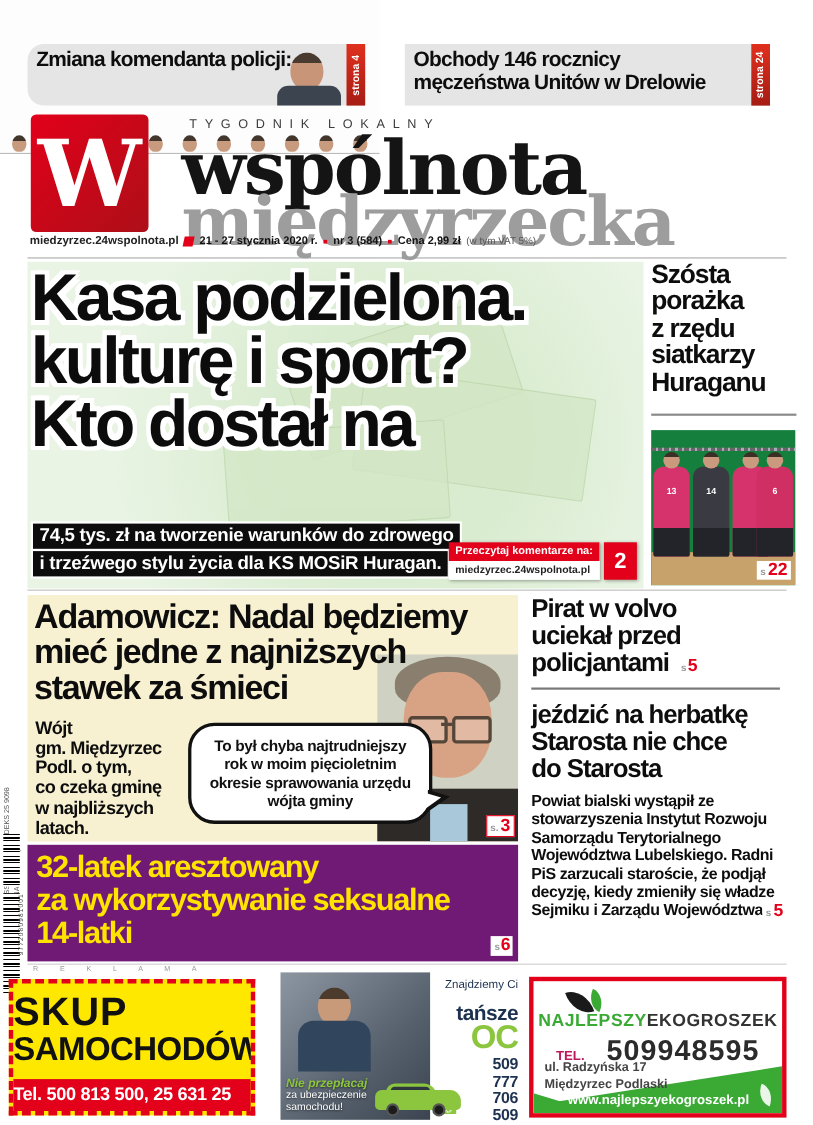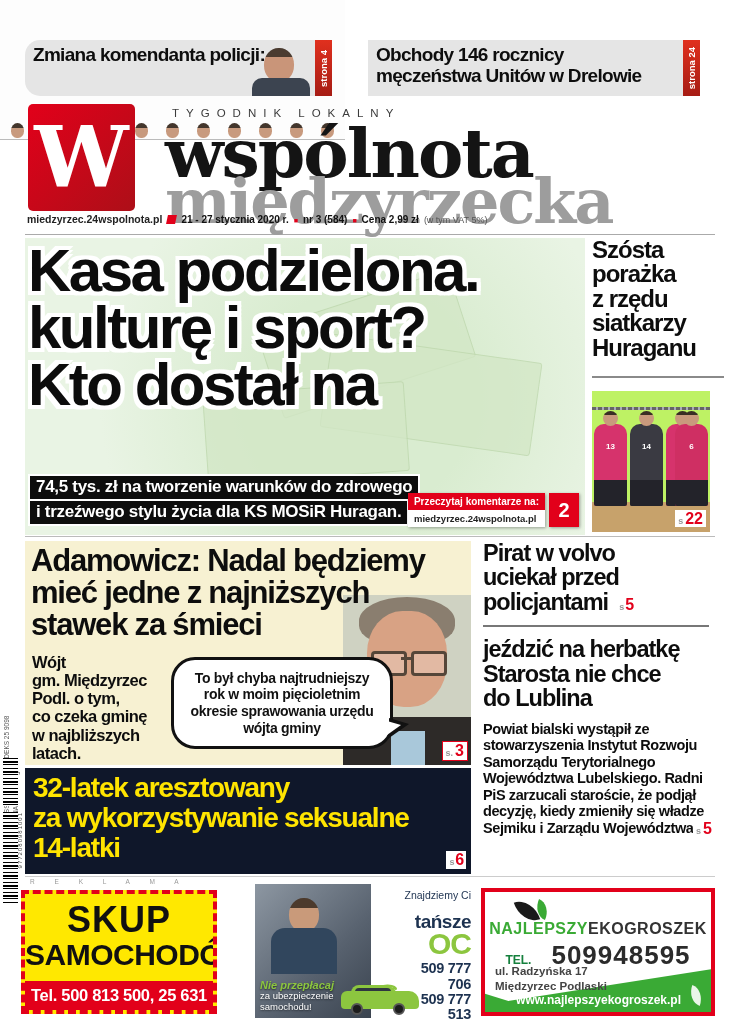--- a/index.html
+++ b/index.html
@@ -68,21 +68,21 @@
   .comment-left{box-shadow:1px 1px 3px rgba(0,0,0,.35);}
   .comment-label{background:#e2001a;color:#fff;font-size:10px;font-weight:bold;padding:3px 6px;}
   .comment-site{background:#fff;color:#222;font-size:9.5px;font-weight:bold;padding:3px 6px;}
   .comment-page{width:30px;background:#e2001a;color:#fff;font-size:20px;font-weight:bold;
                 display:flex;align-items:center;justify-content:center;box-shadow:1px 1px 3px rgba(0,0,0,.35);}
 
   
   .sports{left:592px;top:238px;width:147px;}
   .sports-headline{font-size:24px;line-height:1.02;font-weight:bold;letter-spacing:-1px;color:#0d0d0d;}
   .sports-rule{margin-top:16px;width:132px;height:2px;background:#8a8a8a;}
-  .sports-photo{position:relative;margin-top:13px;width:118px;height:141px;background:#bef264;overflow:hidden;}
+  .sports-photo{position:relative;margin-top:13px;width:131px;height:141px;background:#15803d;overflow:hidden;}
   .net{position:absolute;left:0;right:0;top:16px;height:3px;background:repeating-linear-gradient(90deg,#666 0 4px,#aab 4px 6px);}
   .floor{position:absolute;left:0;right:0;bottom:0;height:30px;background:#c7a26b;}
   .vp{position:absolute;bottom:26px;width:33px;height:82px;border-radius:10px 10px 2px 2px;}
   .vp::before{content:"";position:absolute;top:-13px;left:9px;width:15px;height:15px;border-radius:50%;
               background:linear-gradient(#3a2e25 0 30%,#c99a7d 30%);}
   .vp::after{content:"";position:absolute;bottom:0;left:0;right:0;height:26px;background:#23232a;border-radius:0 0 2px 2px;}
   .vp .jn{position:absolute;top:18px;width:100%;text-align:center;color:#fff;font-size:8px;font-weight:bold;}
   .chip{display:inline-flex;align-items:baseline;background:#fff;padding:0 3px;line-height:1.1;}
   .chip .s{font-size:9px;color:#999;font-weight:bold;margin-right:2px;}
   .chip .n{font-size:16px;color:#e2001a;font-weight:bold;}
@@ -112,36 +112,36 @@
 
   
   .newscol{left:483px;top:541px;width:232px;}
   .col-headline{font-size:23.5px;line-height:1.04;font-weight:bold;letter-spacing:-1px;color:#0d0d0d;}
   .inline-chip{margin-left:8px;vertical-align:baseline;}
   .col-rule{margin:11px 0 10px;width:226px;height:2px;background:#777;}
   .col-body{margin-top:10px;font-size:14.5px;font-weight:bold;letter-spacing:-0.4px;line-height:1.14;color:#0d0d0d;}
   .body-chip-row{text-align:right;margin-top:-16px;}
 
   
-  .arrest{left:25px;top:768px;width:446px;height:106px;background:#0f172a;color:#ffe400;
+  .arrest{left:25px;top:768px;width:446px;height:106px;background:#701a75;color:#ffe400;
           padding:5px 8px;box-sizing:border-box;font-size:28px;line-height:1.07;font-weight:bold;letter-spacing:-1.2px;}
   .arrest-chip{position:absolute;right:5px;bottom:5px;}
 
   .reklama{left:30px;top:878px;font-size:6.5px;letter-spacing:9px;color:#999;}
 
   
-  .ad-skup{left:21px;top:890px;width:196px;height:124px;background:#ffe800;border:4px dashed #e2001a;
-           box-sizing:border-box;text-align:center;overflow:hidden;}
+  .ad-skup{left:8px;top:890px;width:224px;height:124px;background:#ffe800;border:4px dashed #e2001a;
+           box-sizing:border-box;text-align:left;overflow:hidden;}
   .skup-t1{margin-top:8px;font-size:36px;font-weight:bold;letter-spacing:1px;color:#111;line-height:1;}
   .skup-t2{font-size:30px;font-weight:bold;letter-spacing:-0.5px;color:#111;line-height:1.15;}
   .skup-phone{position:absolute;left:0;right:0;bottom:0;height:29px;background:#e2001a;color:#fff;
               font-size:16.5px;font-weight:bold;line-height:29px;letter-spacing:-0.3px;}
 
   .ad-asf{left:255px;top:884px;width:222px;height:134px;display:flex;background:#fff;overflow:visible;}
-  .asf-left{position:relative;width:116px;background:linear-gradient(135deg,#8d97a2,#57616e 60%,#3b4450);overflow:hidden;}
+  .asf-left{position:relative;width:136px;background:linear-gradient(135deg,#8d97a2,#57616e 60%,#3b4450);overflow:hidden;}
   .asf-head{position:absolute;left:34px;top:14px;width:30px;height:34px;border-radius:48%;
             background:linear-gradient(#4c3a2c 0 30%,#c99a7a 30%);}
   .asf-torso{position:absolute;left:16px;top:44px;width:66px;height:46px;border-radius:14px 14px 0 0;background:#31465d;}
   .asf-promo{position:absolute;left:5px;bottom:5px;z-index:3;text-shadow:0 1px 2px rgba(0,0,0,.6);}
   .asf-promo .p1{color:#8cc63f;font-weight:bold;font-style:italic;font-size:11px;}
   .asf-promo .p2{color:#fff;font-size:9.5px;line-height:1.15;}
   .asf-right{flex:1;position:relative;padding:5px 6px 4px;text-align:right;box-sizing:border-box;}
   .asf-intro{font-size:10.5px;color:#1d3250;}
   .asf-oc{line-height:0.9;margin-top:12px;}
   .asf-word{font-size:19px;font-weight:bold;color:#1d3250;letter-spacing:-0.5px;}
@@ -159,21 +159,21 @@
   .car-w1{left:10px;} .car-w2{left:52px;}
 
   .ad-eko{left:481px;top:888px;width:234px;height:128px;background:#fff;border:4px solid #e2001a;
           box-sizing:border-box;overflow:hidden;}
   .leaf{border-radius:0 100% 0 100%;}
   .eko-leaf-b{position:absolute;left:32px;top:7px;width:20px;height:24px;background:#1a1a1a;transform:rotate(-18deg);}
   .eko-leaf-g{position:absolute;left:50px;top:9px;width:14px;height:17px;background:#3aaa35;transform:rotate(24deg);}
   .eko-name{margin-top:28px;text-align:center;font-size:16px;font-weight:bold;letter-spacing:0.5px;}
   .eko-n1{color:#3aaa35;} .eko-n2{color:#333;}
   .eko-telrow{text-align:center;margin-top:2px;}
-  .eko-tel-label{color:#15803d;font-weight:bold;font-size:12px;margin-right:20px;}
+  .eko-tel-label{color:#be185d;font-weight:bold;font-size:12px;margin-right:20px;}
   .eko-tel{color:#2b2b2b;font-weight:bold;font-size:26px;letter-spacing:1px;}
   .eko-addr{position:absolute;left:10px;top:72px;font-size:11.5px;font-weight:bold;color:#444;line-height:1.3;z-index:3;}
   .eko-band{position:absolute;left:0;right:0;bottom:0;height:52px;background:#3aaa35;
             clip-path:polygon(0 86%,100% 18%,100% 100%,0 100%);}
   .eko-band2{position:absolute;left:0;bottom:0;width:60px;height:26px;background:#3aaa35;
              clip-path:polygon(0 30%,100% 100%,0 100%);}
   .eko-web{position:absolute;right:30px;bottom:5px;color:#fff;font-weight:bold;font-size:12px;z-index:3;margin-left:24px;}
   .eko-leaf-w{position:absolute;right:8px;bottom:8px;width:14px;height:17px;background:#eaf6e8;transform:rotate(20deg);z-index:3;}
 </style>
 </head>
@@ -370,21 +370,21 @@
       <div>uciekał przed</div>
       <div><span>policjantami</span><span class="chip inline-chip">
             <span class="s">s</span>
             <span class="n">5</span>
           </span></div>
     </div>
     <div class="col-rule"></div>
     <div class="col-headline">
       <div>jeździć na herbatkę</div>
       <div>Starosta nie chce</div>
-      <div>do Lublina</div>
+      <div>do Starosta</div>
     </div>
     <div class="col-body">Powiat bialski wystąpił ze stowarzyszenia Instytut Rozwoju Samorządu Terytorialnego Województwa Lubelskiego. Radni PiS zarzucali staroście, że podjął decyzję, kiedy zmieniły się władze Sejmiku i Zarządu Województwa.</div>
     <div class="body-chip-row">
       <span class="chip">
         <span class="s">s</span>
           <span class="n">5</span>
       </span>
     </div>
   </div>
 

